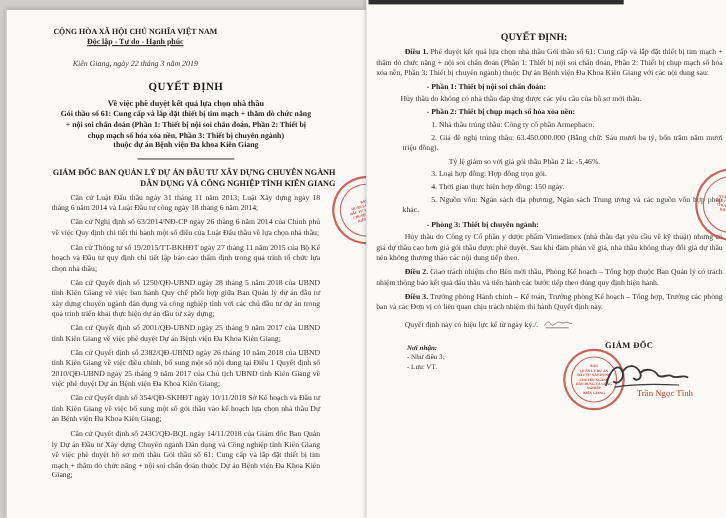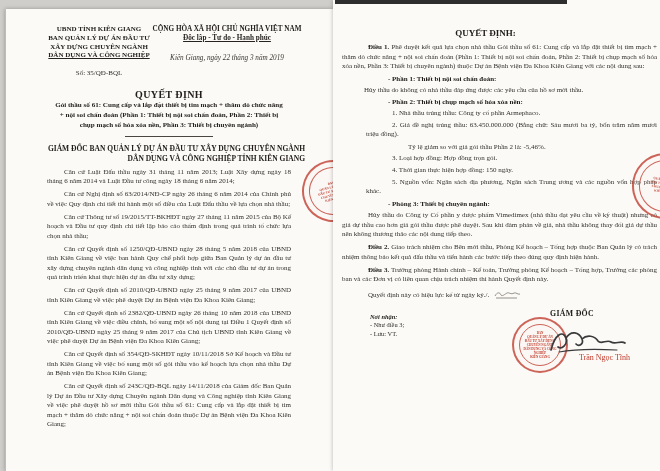--- a/index.html
+++ b/index.html
@@ -56,48 +56,43 @@
   .seal-edge1{left:296px;top:151px;width:62px;height:62px;transform:rotate(-14deg);}
   .seal-edge2{left:299px;top:153px;width:66px;height:66px;transform:rotate(10deg);}
 </style>
 </head>
 <body>
 
 <div class="canvas">
 
   <div class="page page1">
     <div class="hdr">
-      <div class="hdr-left">
-        <div>UBND TỈNH KIÊN GIANG</div>
-        <div>BAN QUẢN LÝ DỰ ÁN ĐẦU TƯ</div>
-        <div>XÂY DỰNG CHUYÊN NGÀNH</div>
-        <div class="u">DÂN DỤNG VÀ CÔNG NGHIỆP</div>
-        <div class="doc-no">Số: 35/QĐ-BQL</div>
-      </div>
       <div class="hdr-right">
         <div>CỘNG HÒA XÃ HỘI CHỦ NGHĨA VIỆT NAM</div>
         <div class="u">Độc lập - Tự do - Hạnh phúc</div>
         <div class="place-date">Kiên Giang, ngày 22 tháng 3 năm 2019</div>
       </div>
     </div>
 
     <div class="title">QUYẾT ĐỊNH</div>
+    <div class="subtitle">Về việc phê duyệt kết quả lựa chọn nhà thầu</div>
     <div class="subject">
       <div>Gói thầu số 61: Cung cấp và lắp đặt thiết bị tim mạch + thăm dò chức năng</div>
       <div>+ nội soi chẩn đoán (Phần 1: Thiết bị nội soi chẩn đoán, Phần 2: Thiết bị</div>
       <div>chụp mạch số hóa xóa nền, Phần 3: Thiết bị chuyên ngành)</div>
+      <div>thuộc dự án Bệnh viện Đa khoa Kiên Giang</div>
     </div>
     <div class="sep"></div>
     <div class="issuer">GIÁM ĐỐC BAN QUẢN LÝ DỰ ÁN ĐẦU TƯ XÂY DỰNG CHUYÊN NGÀNH DÂN DỤNG VÀ CÔNG NGHIỆP TỈNH KIÊN GIANG</div>
 
     <p class="para">Căn cứ Luật Đấu thầu ngày 31 tháng 11 năm 2013; Luật Xây dựng ngày 18 tháng 6 năm 2014 và Luật Đầu tư công ngày 18 tháng 6 năm 2014;</p>
     <p class="para">Căn cứ Nghị định số 63/2014/NĐ-CP ngày 26 tháng 6 năm 2014 của Chính phủ về việc Quy định chi tiết thi hành một số điều của Luật Đấu thầu về lựa chọn nhà thầu;</p>
     <p class="para">Căn cứ Thông tư số 19/2015/TT-BKHĐT ngày 27 tháng 11 năm 2015 của Bộ Kế hoạch và Đầu tư quy định chi tiết lập báo cáo thẩm định trong quá trình tổ chức lựa chọn nhà thầu;</p>
     <p class="para">Căn cứ Quyết định số 1250/QĐ-UBND ngày 28 tháng 5 năm 2018 của UBND tỉnh Kiên Giang về việc ban hành Quy chế phối hợp giữa Ban Quản lý dự án đầu tư xây dựng chuyên ngành dân dụng và công nghiệp tỉnh với các chủ đầu tư dự án trong quá trình triển khai thực hiện dự án đầu tư xây dựng;</p>
-    <p class="para">Căn cứ Quyết định số 2010/QĐ-UBND ngày 25 tháng 9 năm 2017 của UBND tỉnh Kiên Giang về việc phê duyệt Dự án Bệnh viện Đa Khoa Kiên Giang;</p>
+    <p class="para">Căn cứ Quyết định số 2001/QĐ-UBND ngày 25 tháng 9 năm 2017 của UBND tỉnh Kiên Giang về việc phê duyệt Dự án Bệnh viện Đa Khoa Kiên Giang;</p>
     <p class="para">Căn cứ Quyết định số 2382/QĐ-UBND ngày 26 tháng 10 năm 2018 của UBND tỉnh Kiên Giang về việc điều chỉnh, bổ sung một số nội dung tại Điều 1 Quyết định số 2010/QĐ-UBND ngày 25 tháng 9 năm 2017 của Chủ tịch UBND tỉnh Kiên Giang về việc phê duyệt Dự án Bệnh viện Đa Khoa Kiên Giang;</p>
     <p class="para">Căn cứ Quyết định số 354/QĐ-SKHĐT ngày 10/11/2018 Sở Kế hoạch và Đầu tư tỉnh Kiên Giang về việc bổ sung một số gói thầu vào kế hoạch lựa chọn nhà thầu Dự án Bệnh viện Đa Khoa Kiên Giang;</p>
     <p class="para">Căn cứ Quyết định số 243C/QĐ-BQL ngày 14/11/2018 của Giám đốc Ban Quản lý Dự án Đầu tư Xây dựng Chuyên ngành Dân dụng và Công nghiệp tỉnh Kiên Giang về việc phê duyệt hồ sơ mời thầu Gói thầu số 61: Cung cấp và lắp đặt thiết bị tim mạch + thăm dò chức năng + nội soi chẩn đoán thuộc Dự án Bệnh viện Đa Khoa Kiên Giang;</p>
 
     <div class="seal seal-edge1">
       <div class="inner"></div>
       <div class="txt">
         <div>BAN</div>
         <div>QUẢN LÝ DỰ ÁN</div>
         <div>ĐẦU TƯ XÂY DỰNG</div>

